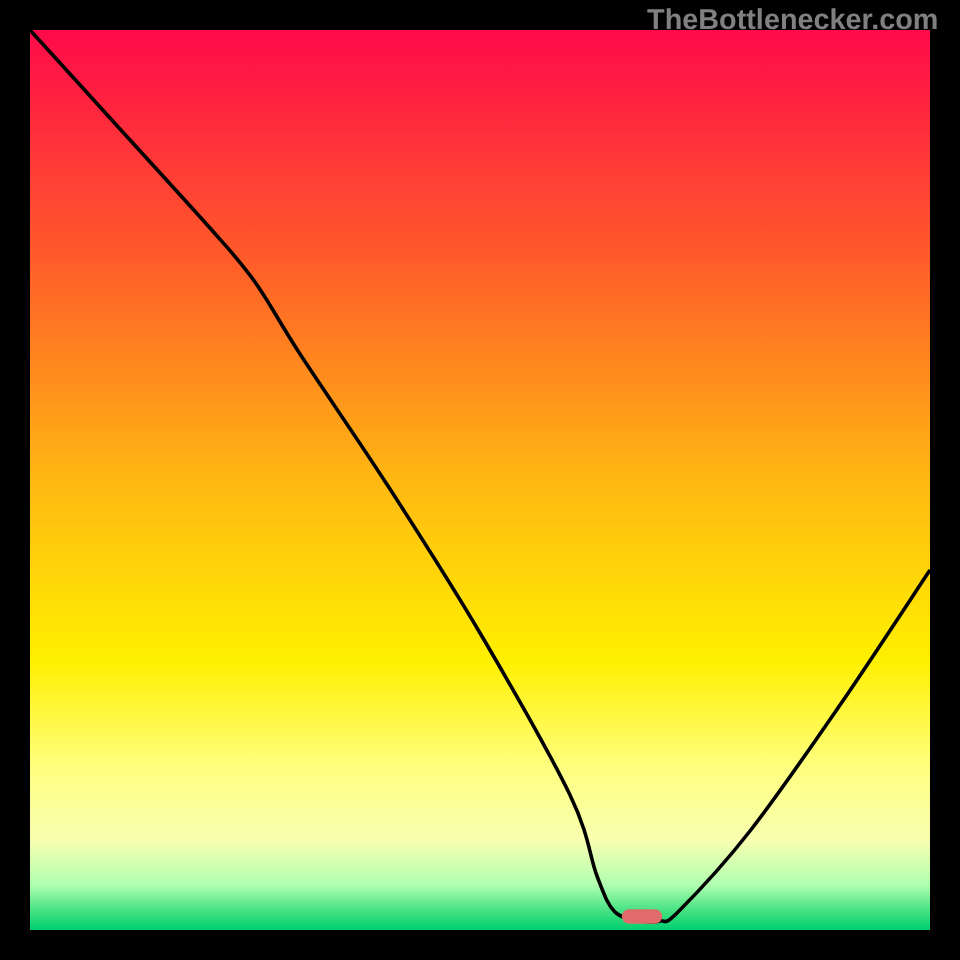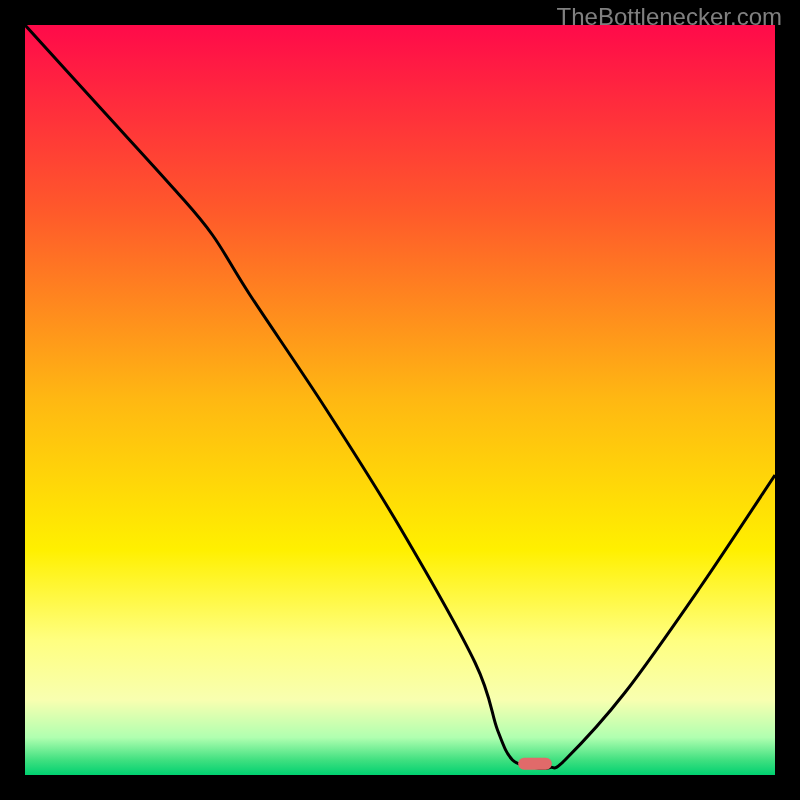--- a/index.html
+++ b/index.html
@@ -10,21 +10,21 @@
     background: #000;
     position: relative;
     font-family: Arial, sans-serif;
   }
   .watermark {
     position: absolute;
     top: 3px;
     right: 18px;
     color: #808080;
     font-size: 24px;
-    font-weight: 400;
+    font-weight: 700;
     z-index: 10;
   }
   .chart-area {
     position: absolute;
     left: 25px;
     top: 25px;
     width: 750px;
     height: 750px;
   }
   svg {

